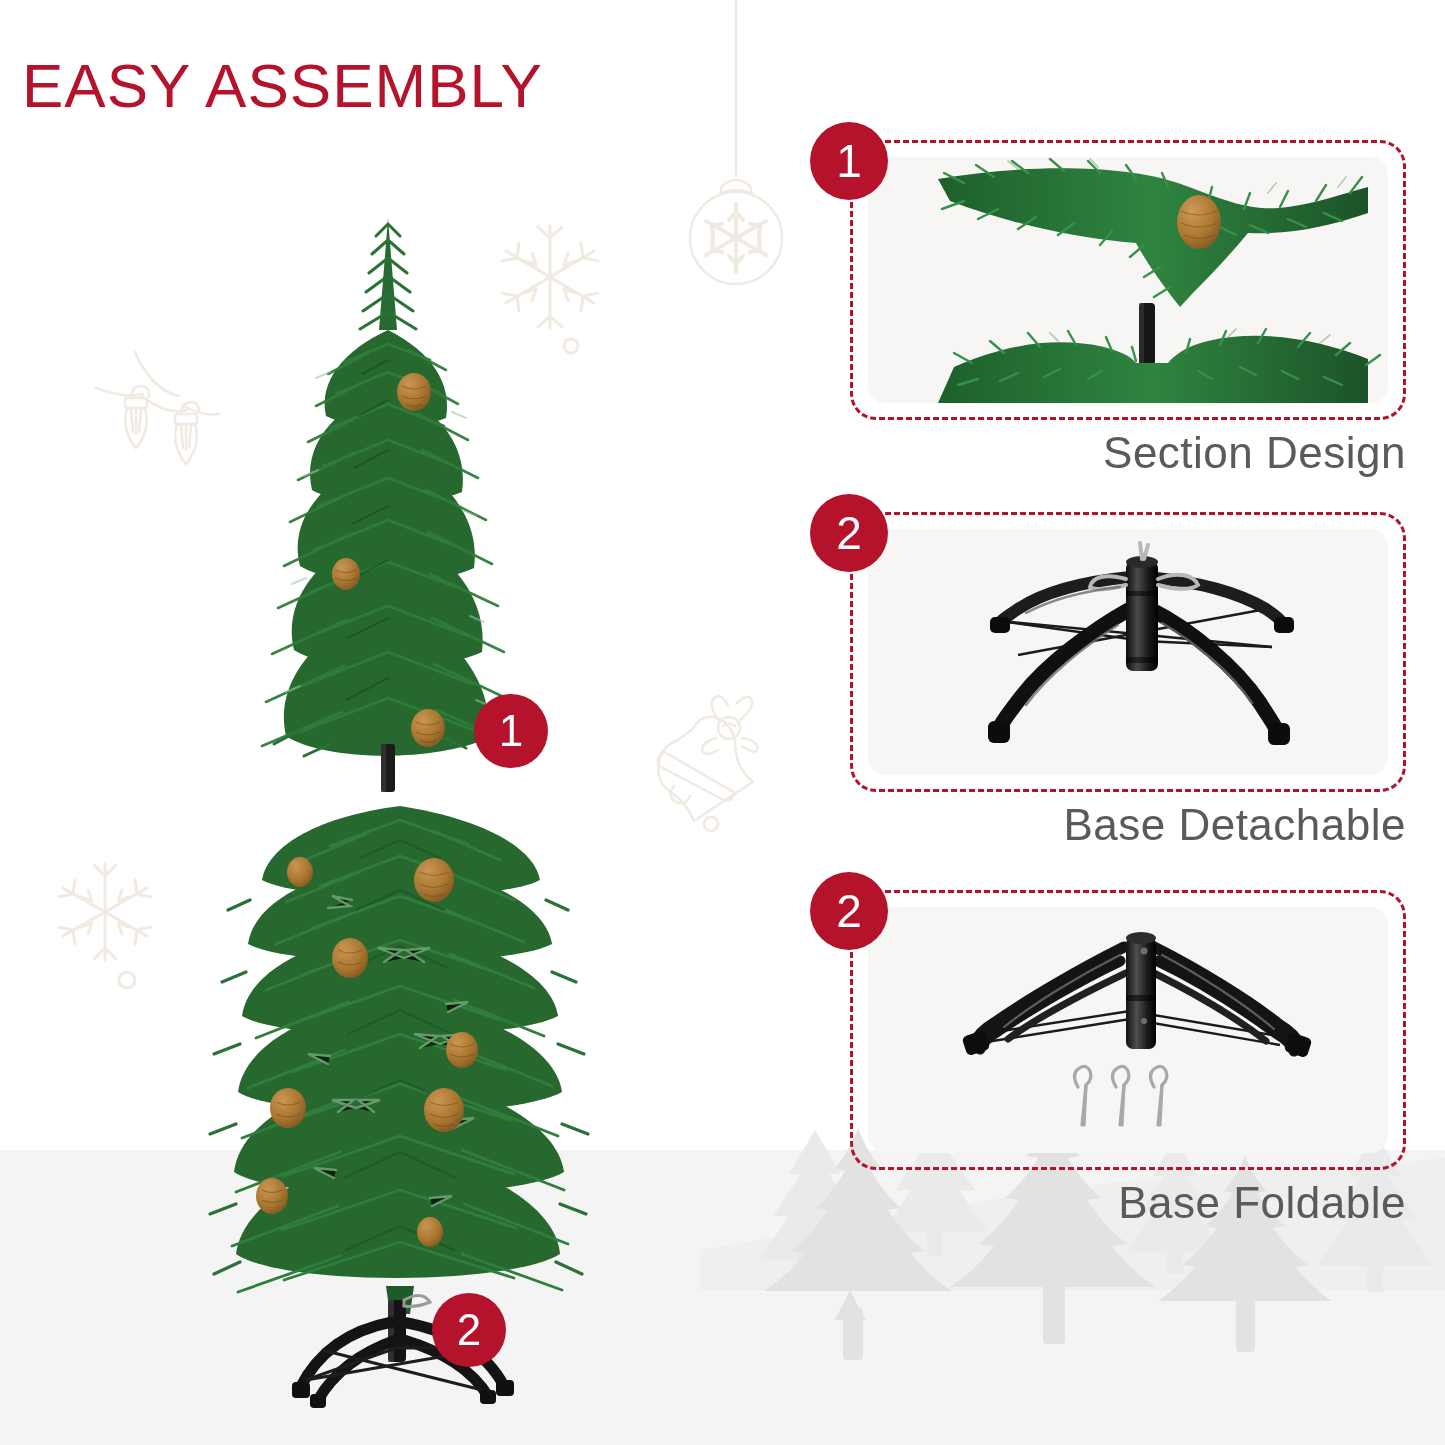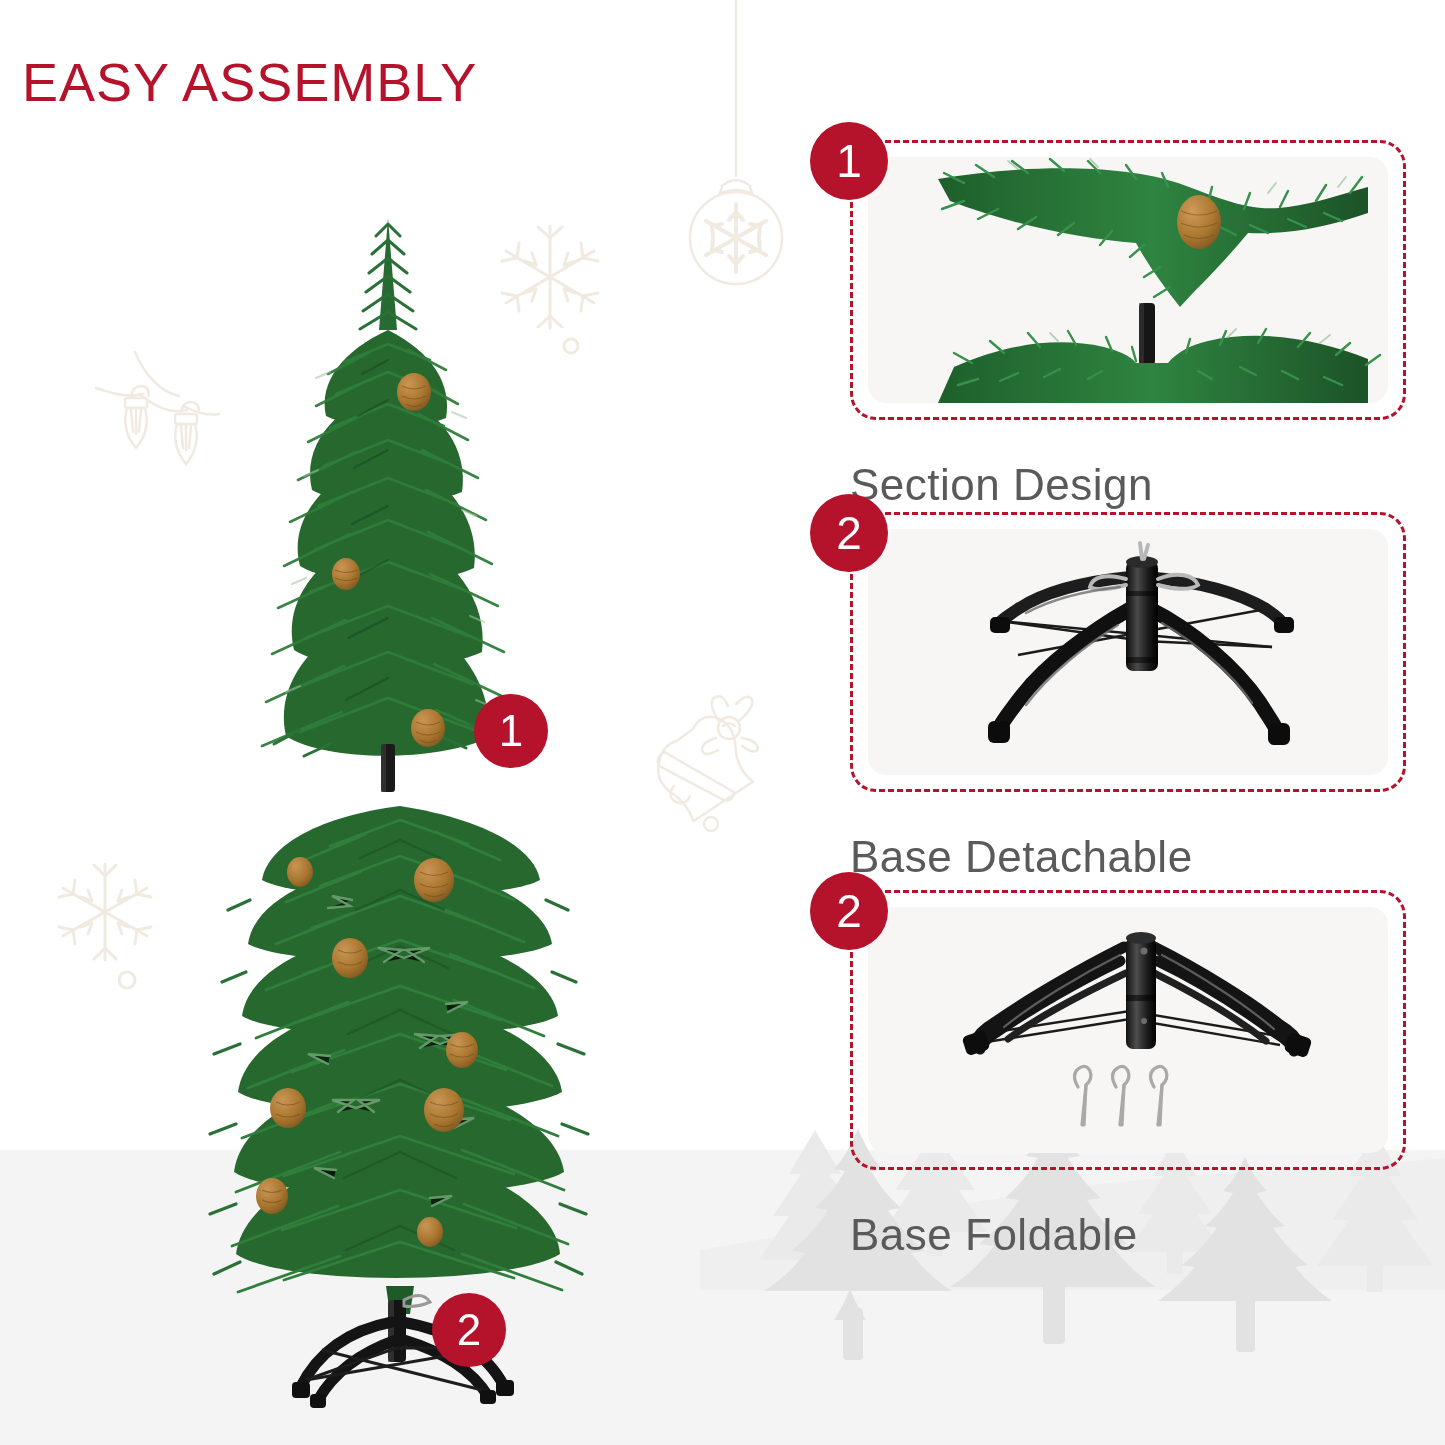--- a/index.html
+++ b/index.html
@@ -11,21 +11,21 @@
           background:#f4f4f4;}
   .ground-slope{position:absolute;left:0;top:1150px;width:1445px;height:130px;overflow:hidden;}
   .ground-slope svg{display:block;}
   .ground-hill{position:absolute;left:700px;top:1140px;width:760px;height:150px;overflow:hidden;}
 
   
   .wm{position:absolute;}
   .wm svg{display:block;}
 
   
-  .title{position:absolute;left:22px;top:55px;font-size:54px;letter-spacing:1px;
+  .title{position:absolute;left:22px;top:55px;font-size:62px;letter-spacing:1px;
          color:#B5122B;font-weight:400;line-height:1;white-space:nowrap;
          font-family:"Liberation Sans",sans-serif;}
 
   
   .tree-layer{position:absolute;left:0;top:0;width:760px;height:1445px;}
   .tree-layer svg{display:block;}
 
   
   .marker{position:absolute;border-radius:50%;background:#B5122B;color:#fff;
           display:flex;align-items:center;justify-content:center;
@@ -37,23 +37,23 @@
   
   .card{position:absolute;}
   .card .dashed{position:absolute;left:40px;top:0;width:556px;height:280px;
                 border:3px dashed #B5122B;border-radius:26px;box-sizing:border-box;}
   .card .inner{position:absolute;left:58px;top:17px;width:520px;height:246px;
                background:#f7f6f4;border-radius:18px;overflow:hidden;}
   .card .inner svg{display:block;}
   .card .badge{position:absolute;left:0;top:-18px;width:78px;height:78px;border-radius:50%;
                background:#B5122B;color:#fff;display:flex;align-items:center;justify-content:center;
                font-size:46px;line-height:1;font-family:"Liberation Sans",sans-serif;z-index:3;}
-  .card .caption{position:absolute;left:40px;top:288px;width:556px;text-align:left;
+  .card .caption{position:absolute;left:40px;top:288px;width:556px;text-align:right;
                  color:#5a5a5a;font-size:44px;font-weight:300;letter-spacing:.5px;
-                 font-family:"Liberation Sans",sans-serif;white-space:nowrap;margin-top:32px;}
+                 font-family:"Liberation Sans",sans-serif;white-space:nowrap;}
 
   #card1{left:810px;top:140px;}
   #card2{left:810px;top:512px;}
   #card3{left:810px;top:890px;}
 </style>
 </head>
 <body>
 
 <div id="stage">
 

